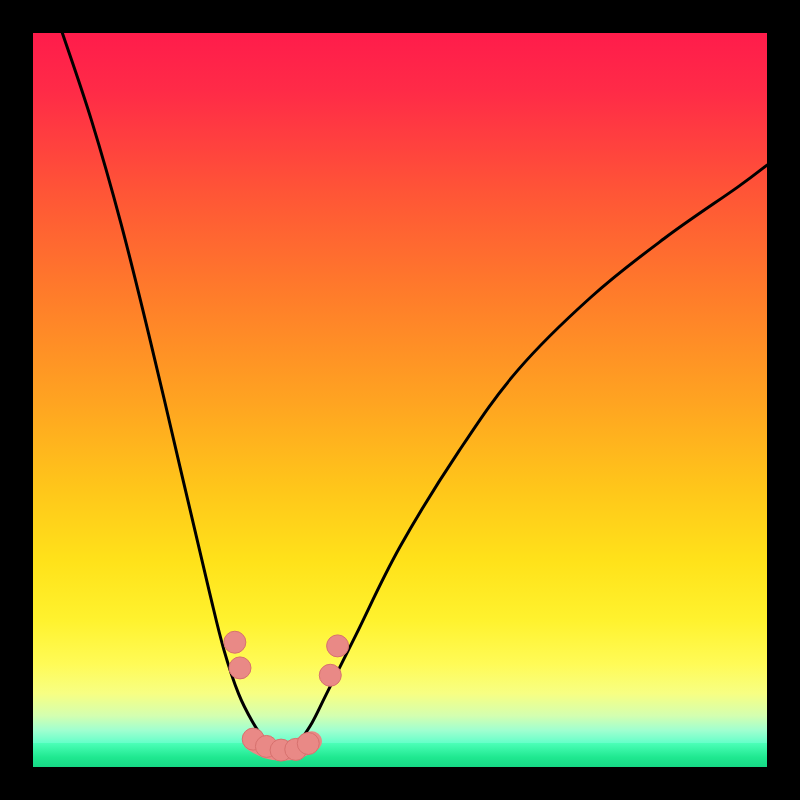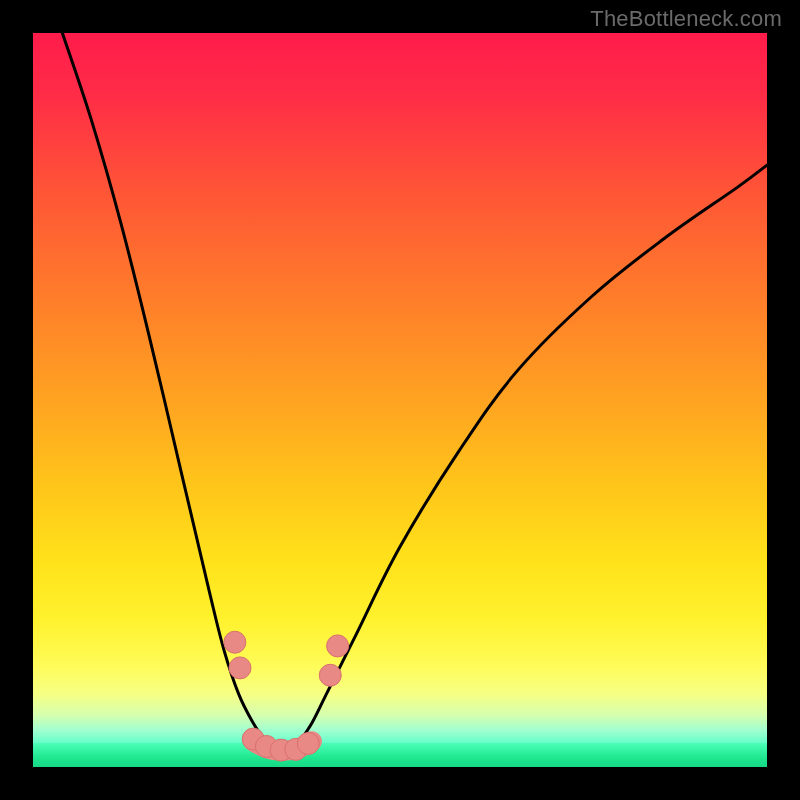--- a/index.html
+++ b/index.html
@@ -97,14 +97,13 @@
           <circle cx="220.2" cy="706.108" r="11" fill="#e98986" stroke="#d7716e" stroke-width="1"></circle>
           <circle cx="233.412" cy="713.448" r="11" fill="#e98986" stroke="#d7716e" stroke-width="1"></circle>
           <circle cx="248.09199999999998" cy="717.118" r="11" fill="#e98986" stroke="#d7716e" stroke-width="1"></circle>
           <circle cx="262.772" cy="716.384" r="11" fill="#e98986" stroke="#d7716e" stroke-width="1"></circle>
           <circle cx="275.25" cy="710.512" r="11" fill="#e98986" stroke="#d7716e" stroke-width="1"></circle>
           <circle cx="297.27000000000004" cy="642.25" r="11" fill="#e98986" stroke="#d7716e" stroke-width="1"></circle>
           <circle cx="304.61" cy="612.89" r="11" fill="#e98986" stroke="#d7716e" stroke-width="1"></circle>
         </g>
     </svg>
   </div>
-  <div class="watermark">TheBottleneck.com</div>
 </div>
 
 </body></html>

